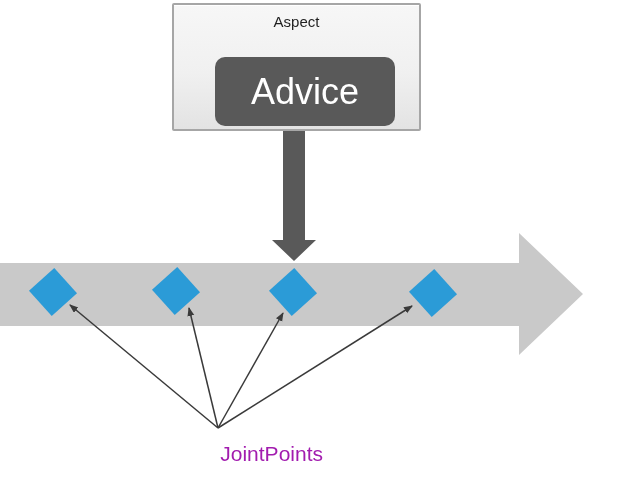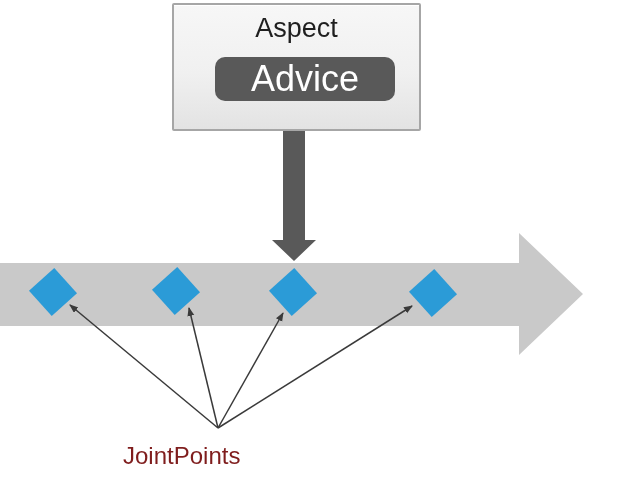--- a/index.html
+++ b/index.html
@@ -33,29 +33,29 @@
     border-radius: 2px;
     background: linear-gradient(180deg, #f7f7f7 0%, #f0f0f0 55%, #e3e3e3 100%);
     box-shadow: inset 0 1px 0 #ffffff;
   }
   .aspect-title {
     position: absolute;
     left: 0;
     top: 8px;
     width: 100%;
     text-align: center;
-    font-size: 27px;
+    font-size: 15px;
     color: #1f1f1f;
   }
   .advice-box {
     position: absolute;
     left: 215px;
     top: 57px;
     width: 180px;
-    height: 44px;
+    height: 69px;
     border-radius: 10px;
     background: #595959;
     display: flex;
     align-items: center;
     justify-content: center;
   }
   .advice-title {
     color: #ffffff;
     font-size: 36px;
     line-height: 1;
@@ -69,23 +69,23 @@
     text-align: center;
     font-size: 24px;
     color: #1f1f1f;
     white-space: nowrap;
   }
   .jointpoints-label {
     position: absolute;
     left: 123px;
     top: 442px;
     width: 200px;
-    text-align: left;
-    font-size: 24px;
-    color: #7f1d1d;
+    text-align: right;
+    font-size: 21px;
+    color: #a21caf;
     white-space: nowrap;
   }
   .watermark {
     position: absolute;
     right: 15px;
     top: 452px;
     font-size: 14px;
     color: #c6c6c6;
     white-space: nowrap;
   }

